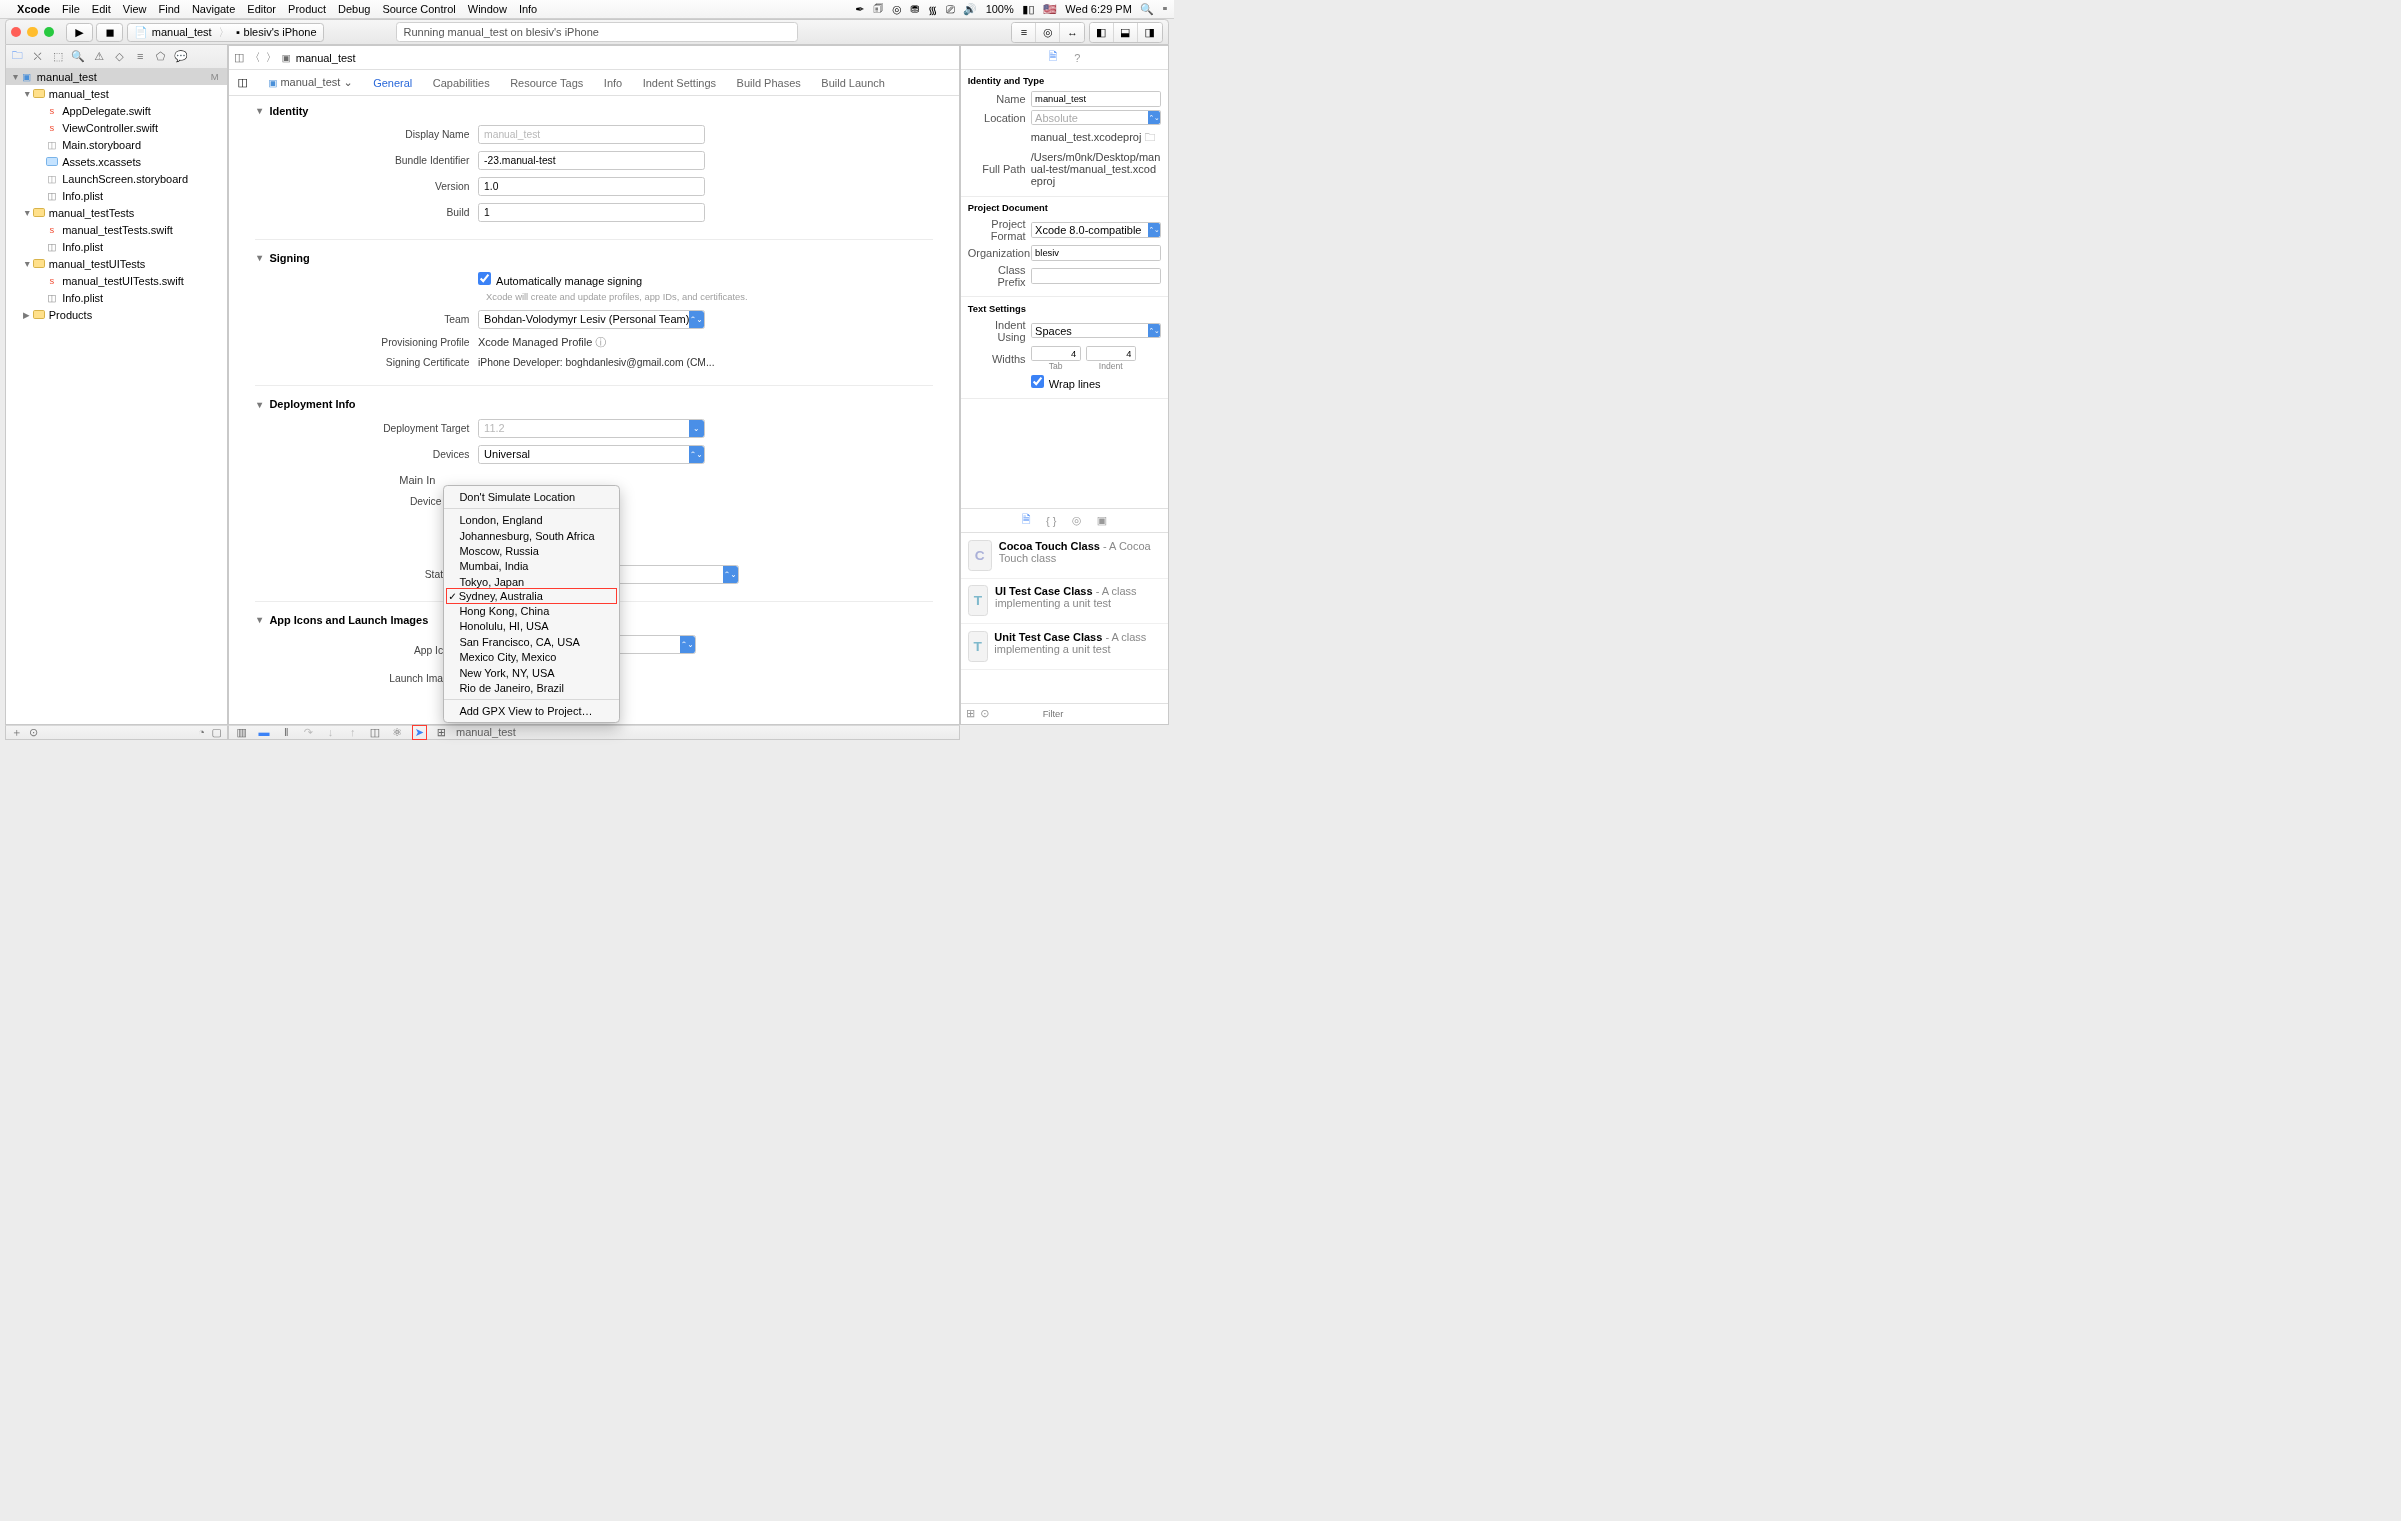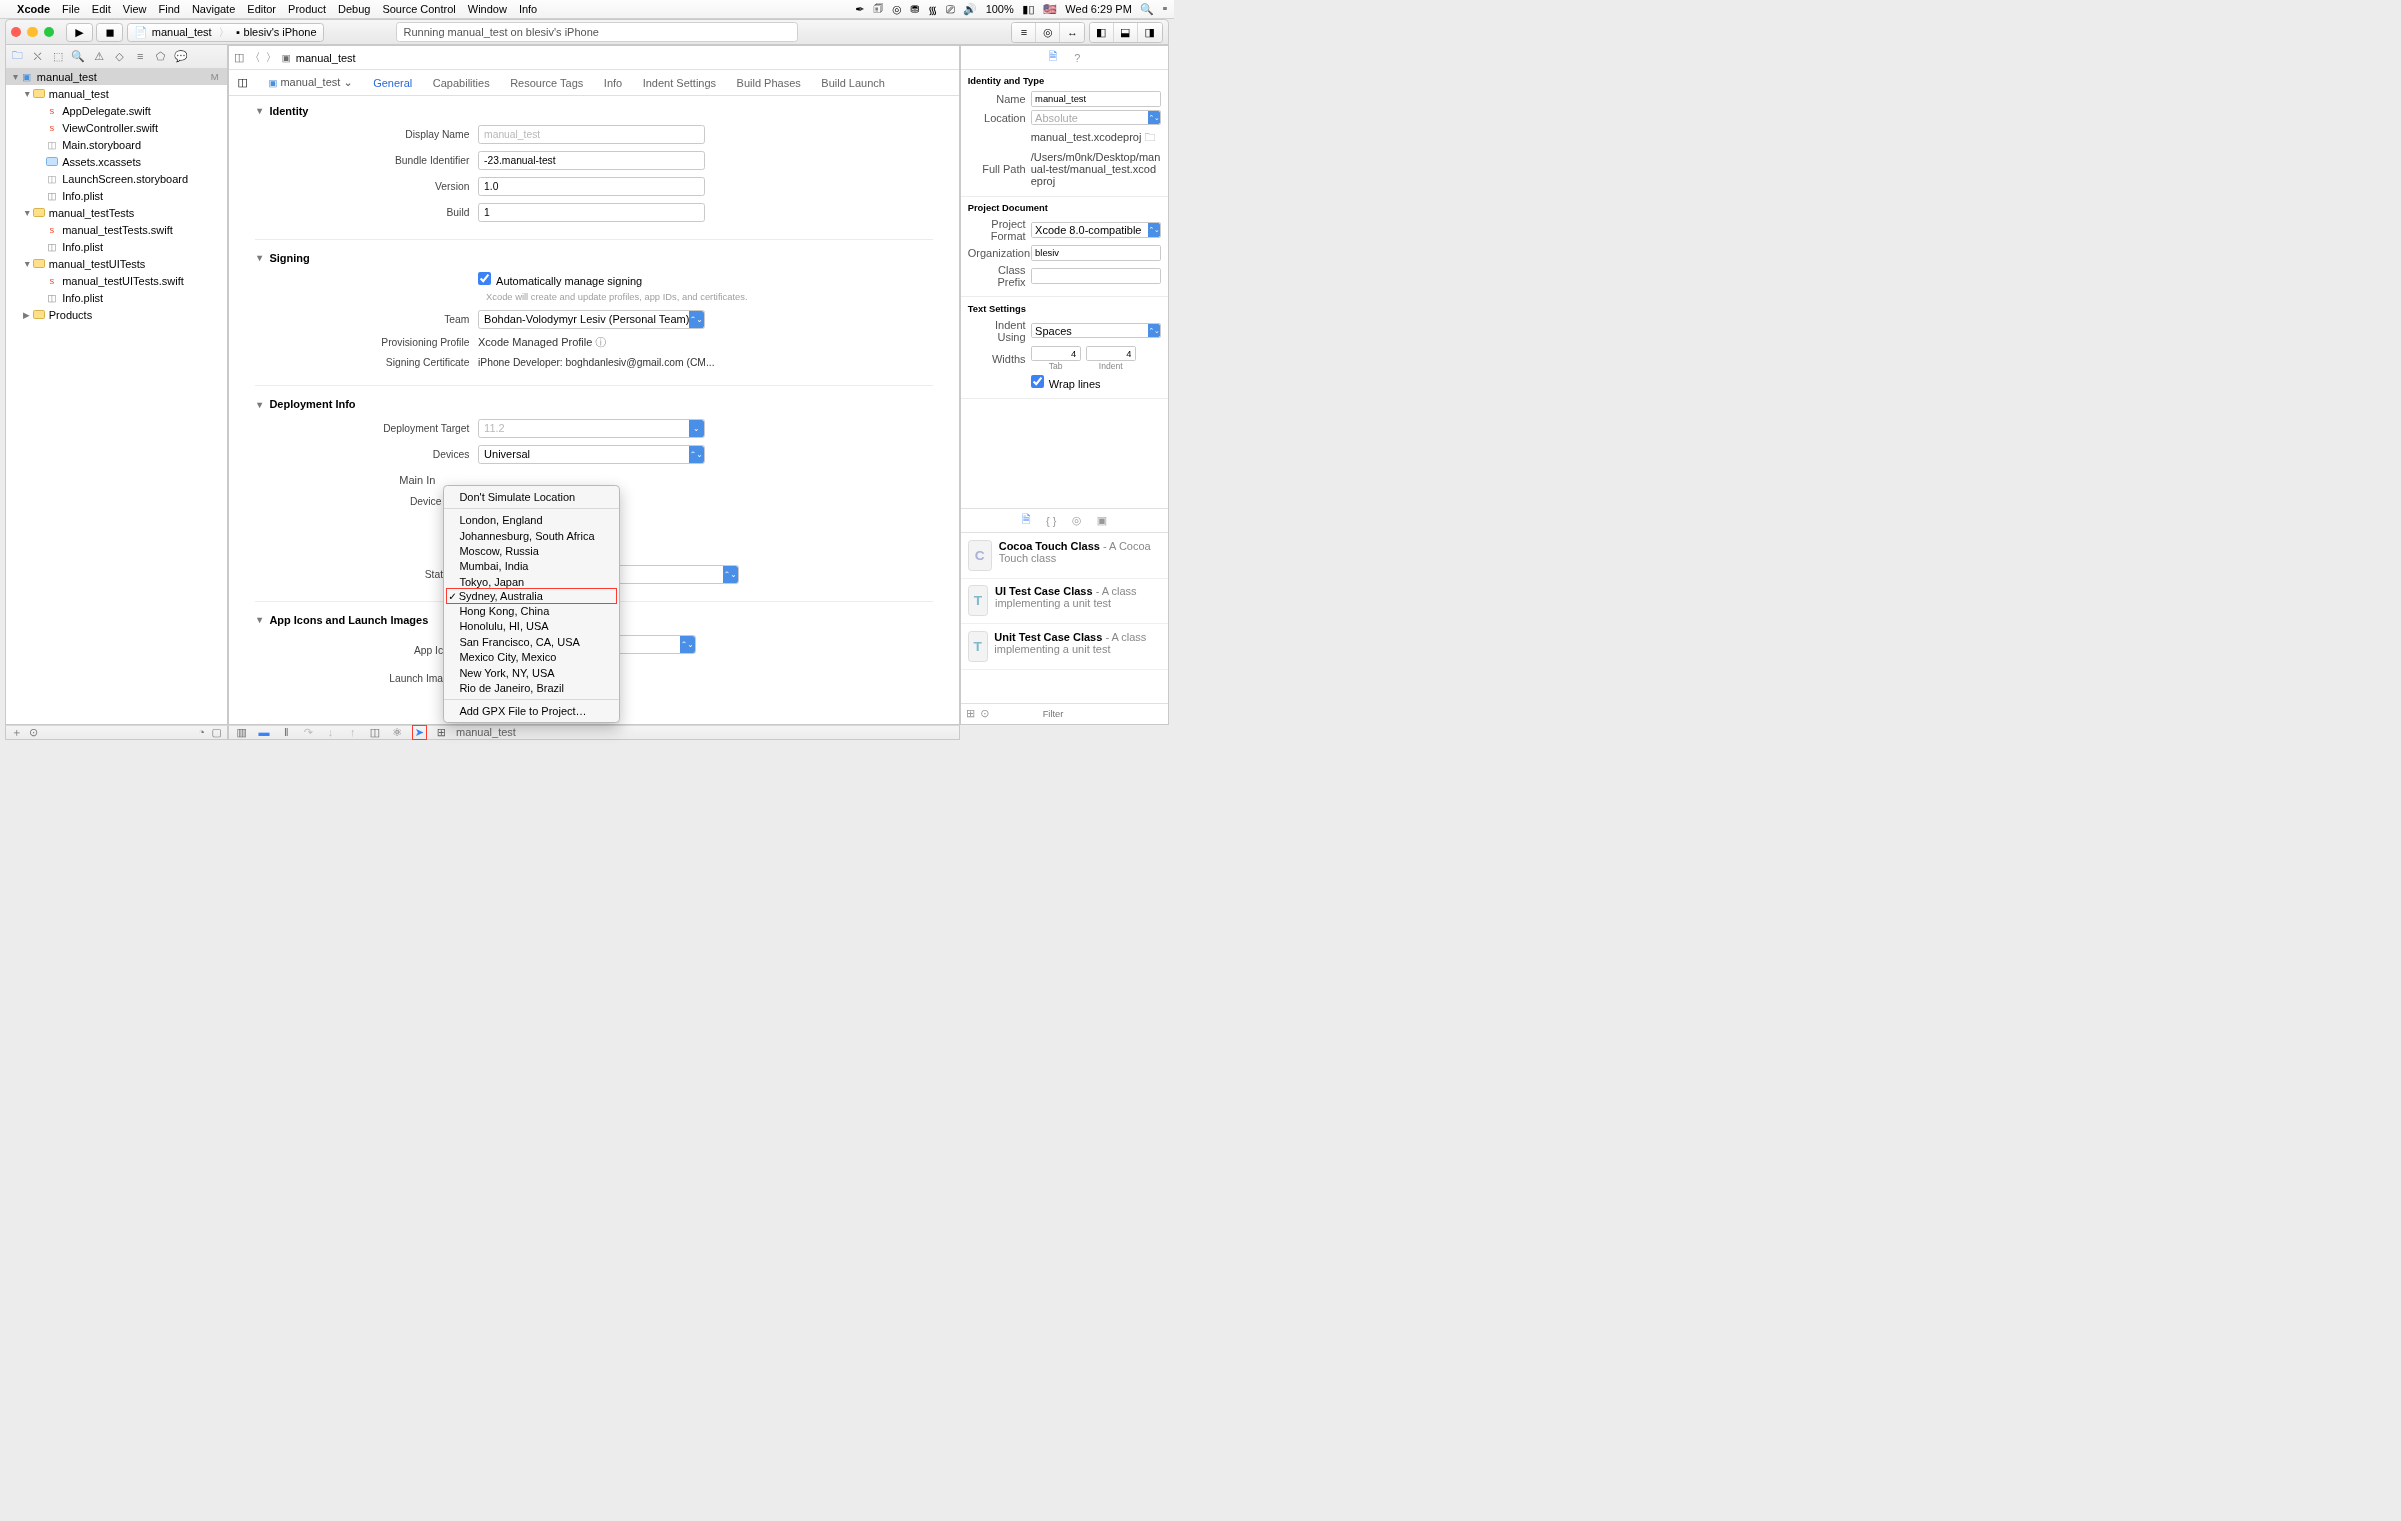--- a/index.html
+++ b/index.html
@@ -454,21 +454,21 @@
       <span>Mexico City, Mexico</span>
     </div>
   <div class="mi">
       <span>New York, NY, USA</span>
     </div>
   <div class="mi">
       <span>Rio de Janeiro, Brazil</span>
     </div>
   <div class="msep"></div>
   <div class="mi">
-      <span>Add GPX File to Project…</span>
+      <span>Add GPX View to Project…</span>
     </div>
 </div>
 
 <div class="debug-bar">
   <span class="dbtn">▥</span>
   <span class="dbtn" style="color:#3b82f6">▬</span>
   <span class="dbtn">‖</span>
   <span class="dbtn" style="color:#bbb">↷</span>
   <span class="dbtn" style="color:#bbb">↓</span>
   <span class="dbtn" style="color:#bbb">↑</span>

